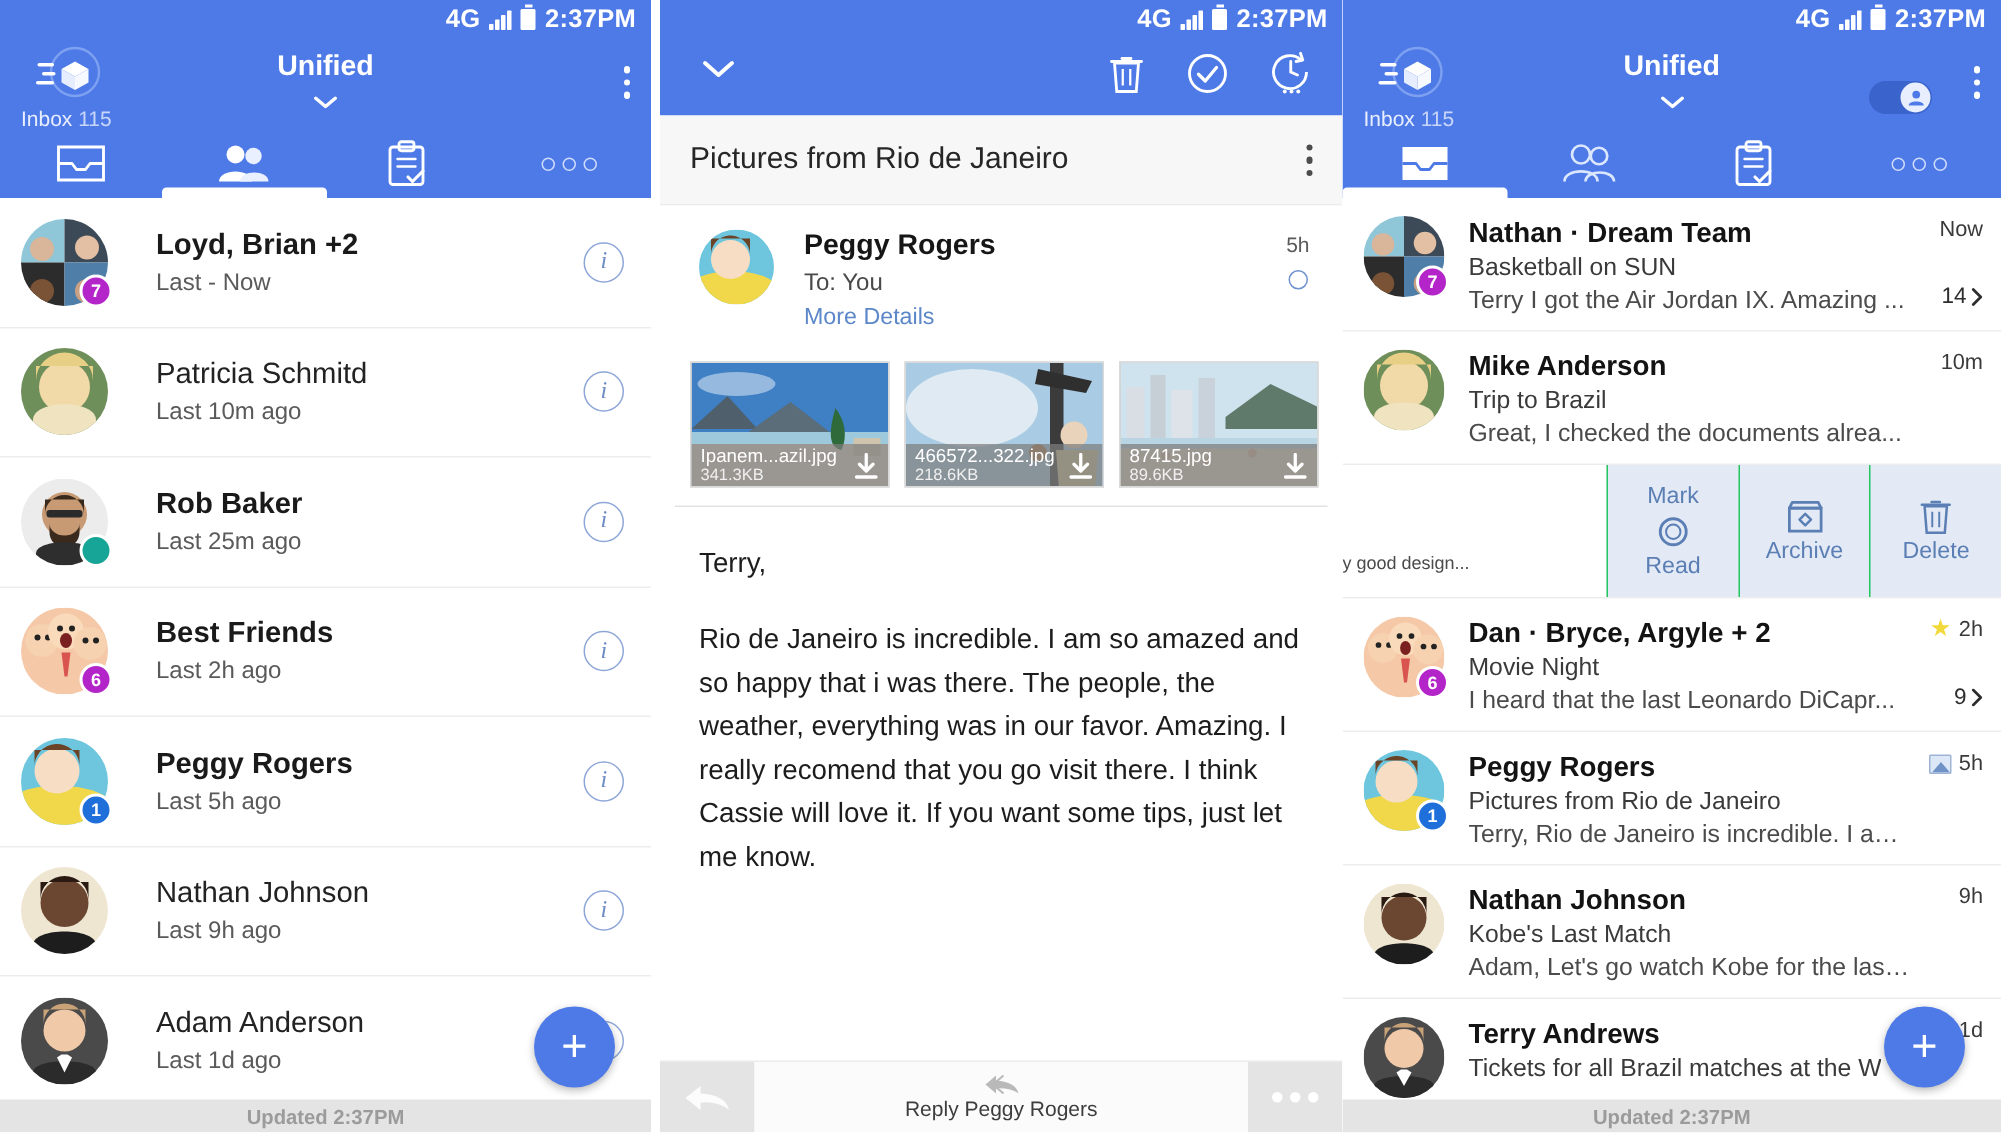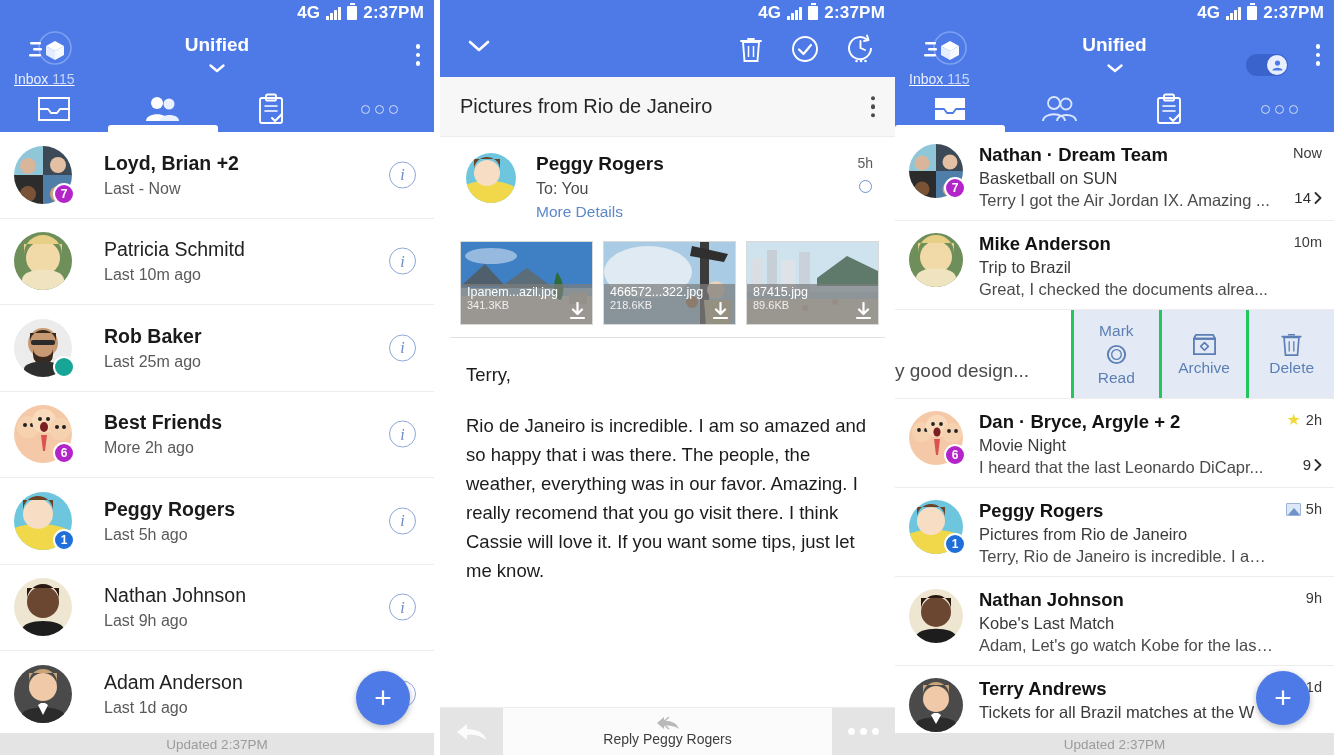--- a/index.html
+++ b/index.html
@@ -32,23 +32,22 @@
   .sb-signal i:nth-child(3) { height: 10px; }
   .sb-signal i:nth-child(4) { height: 13px; }
   .sb-batt { width: 10px; height: 14px; background: #fff; border-radius: 1px; position: relative; }
   .sb-batt::before { content:""; position:absolute; top:-3px; left:2.5px; width:5px; height:2px; background:#fff; }
   .sb-time { font-size: 17px; font-weight: bold; }
 
   
   .appbar { background: #4e7ae8; position: relative; height: 106px; }
   .inbox-block {
     position: absolute; left: 14px; top: 4px;
-    display: flex; flex-direction: column; align-items: flex-end;
+    display: flex; flex-direction: column; align-items: center;
     color: #fff;
-    text-decoration: underline;
   }
   .inbox-icon { width: 46px; height: 40px; position: relative; margin-left: 4px; }
   .inbox-label { font-size: 14px; margin-top: 1px; color: #e8eeff; white-space: nowrap; }
   .inbox-label .cnt { color: #c8d6f8; }
 
   .unified {
     position: absolute; left: 0; right: 0; top: 8px;
     text-align: center; color: #fff; pointer-events: none;
   }
   .unified-title { font-size: 19px; font-weight: bold; }
@@ -118,21 +117,21 @@
     position: absolute; right: 18px; top: 50%; transform: translateY(-50%);
     width: 27px; height: 27px; border: 1.6px solid #8ea7d8; border-radius: 50%;
     color: #6d8bc4; font-size: 16px; font-style: italic;
     display: flex; align-items: center; justify-content: center;
     font-family: "Liberation Serif", serif;
   }
 
   .updated-bar {
     position: absolute; left: 0; right: 0; bottom: 0; height: 22px;
     background: #e4e4e4; color: #9b9b9b; font-size: 13.5px;
-    display: flex; align-items: center; justify-content: center;
+    display: flex; align-items: center; justify-content: center; font-weight: bold;
   }
 
   .fab {
     position: absolute; right: 24px; bottom: 30px;
     width: 54px; height: 54px; border-radius: 50%;
     background: #4e7ae8; color: #fff;
     display: flex; align-items: center; justify-content: center;
     font-size: 30px; font-weight: 300; line-height: 1;
     box-shadow: 0 2px 6px rgba(0,0,0,.28); z-index: 5;
   }
@@ -164,21 +163,21 @@
   .attachments {
     display: flex; gap: 10px; padding: 8px 0 12px 10px; overflow: hidden;
     border-bottom: 1px solid #e2e2e2; margin: 0 10px;
   }
   .att {
     width: 133px; height: 84px; position: relative; flex: none;
     border: 1px solid #d9d9d9; overflow: hidden; background: #ccc;
   }
   .att-sky { position: absolute; inset: 0; }
   .att-cap {
-    position: absolute; left: 0; right: 0; bottom: 0; height: 40px;
+    position: absolute; left: 0; right: 0; bottom: 0; height: 28px;
     background: rgba(125,125,125,.72); color: #fff;
     padding: 1px 4px 0 6px;
   }
   .att-name { font-size: 12.5px; line-height: 14px; white-space: nowrap; }
   .att-size { font-size: 11px; line-height: 13px; color: #f0f0f0; }
   .dl-icon { position: absolute; right: 6px; bottom: 3px; width: 17px; height: 19px; }
 
   .body-text {
     padding: 22px 26px 0 26px; font-size: 18.5px; line-height: 29px; color: #1c1c1c;
   }
@@ -224,29 +223,29 @@
     content: ""; position: absolute; left: 1px; bottom: 0;
     border-left: 6px solid transparent; border-right: 6px solid transparent;
     border-bottom: 7px solid #6f93c6;
   }
 
   .swipe-row { position: relative; height: 89px; border-bottom: 1px solid #ededed; overflow: hidden; }
   .swipe-under {
     position: absolute; inset: 0; padding: 12px 0 0 14px; background: #fff;
   }
   .swipe-time { position: absolute; left: 230px; top: 14px; font-size: 14.5px; color: #3a3a3a; }
-  .swipe-prev { position: absolute; left: 0px; bottom: 16px; font-size: 19px; color: #4b4b4b; white-space: nowrap; }
+  .swipe-prev { position: absolute; left: 0px; bottom: 16px; font-size: 12px; color: #4b4b4b; white-space: nowrap; }
   .swipe-actions {
     position: absolute; right: 0; top: 0; bottom: 0; width: 263px;
     display: flex; background: #e3eaf5;
   }
   .swipe-act {
     flex: 1; display: flex; flex-direction: column;
     align-items: center; justify-content: center; gap: 2px;
-    color: #5b7fb5; font-size: 15.5px; border-left: 3px solid #22c55e;
+    color: #5b7fb5; font-size: 15.5px; border-left: 1px solid #22c55e;
   }
 
   svg { display: block; }
 </style>
 </head>
 <body>
 
 <div class="screen">
 
   <div class="panel panel-1">
@@ -413,21 +412,21 @@
               <circle cx="46" cy="24" r="11" fill="#f7d2b0"></circle>
                 <circle cx="43" cy="22" r="2" fill="#222"></circle>
                 <circle cx="50" cy="22" r="2" fill="#222"></circle>
               <path d="M27 30 L33 30 L31 46 L29 46 Z" fill="#d9534f"></path>
             </svg>
           </div>
           <span class="badge purple">6</span>
         </div>
         <div class="c-text">
           <div class="c-name">Best Friends</div>
-          <div class="c-sub">More 2h ago</div>
+          <div class="c-sub">Last 2h ago</div>
         </div>
         <div class="info-btn">i</div>
       </div>
 
       <div class="contact-row">
         <div class="avatar">
           <div class="av-img">
             <svg viewBox="0 0 58 58" width="58" height="58">
               <rect width="58" height="58" fill="#6ec6de"></rect>
               <path d="M0 36 C14 30 44 30 58 40 L58 58 L0 58 Z" fill="#f0d84a"></path>

